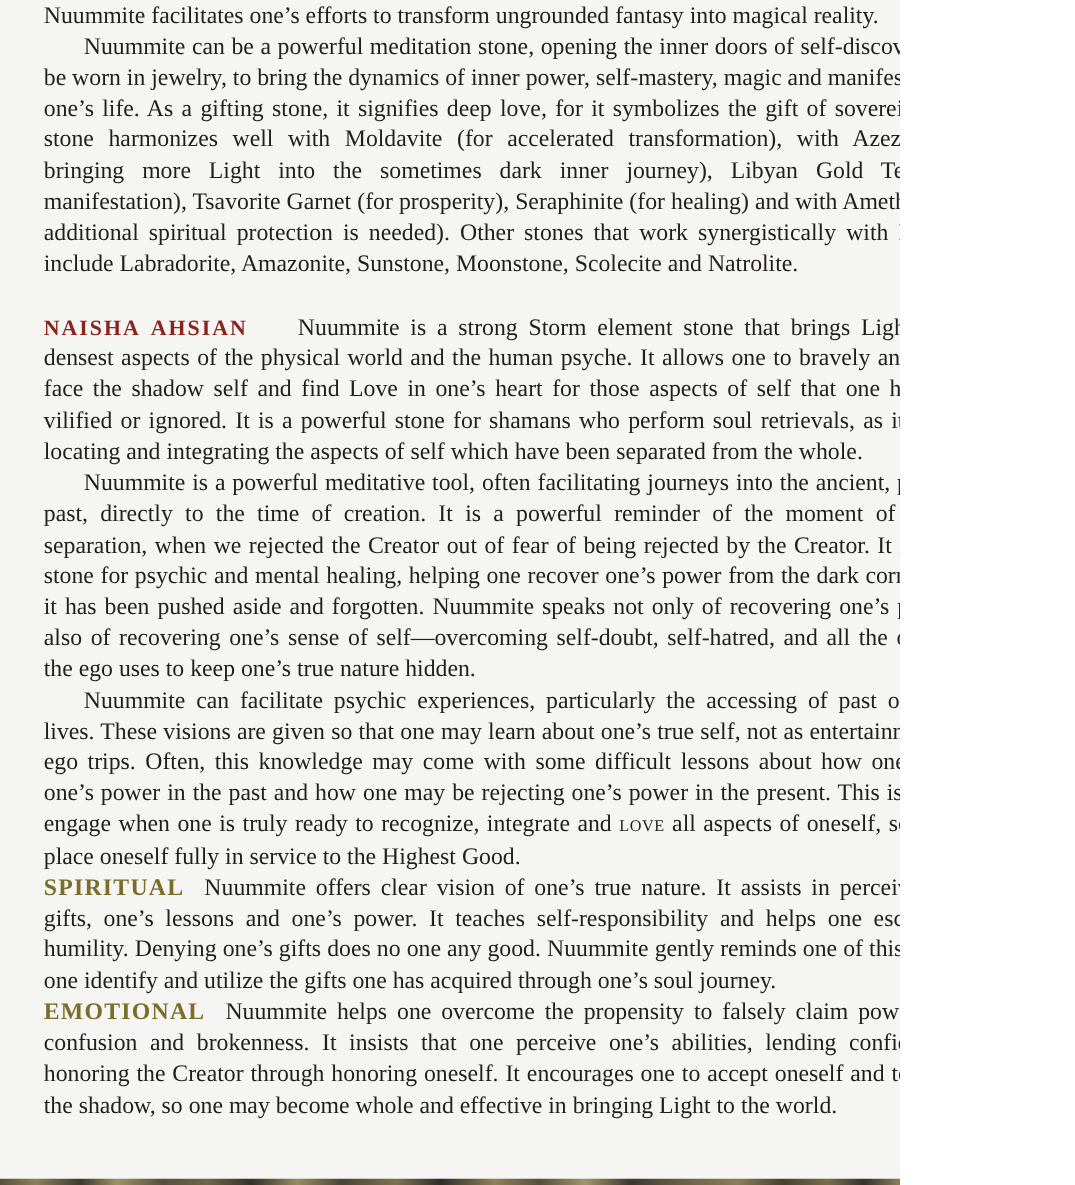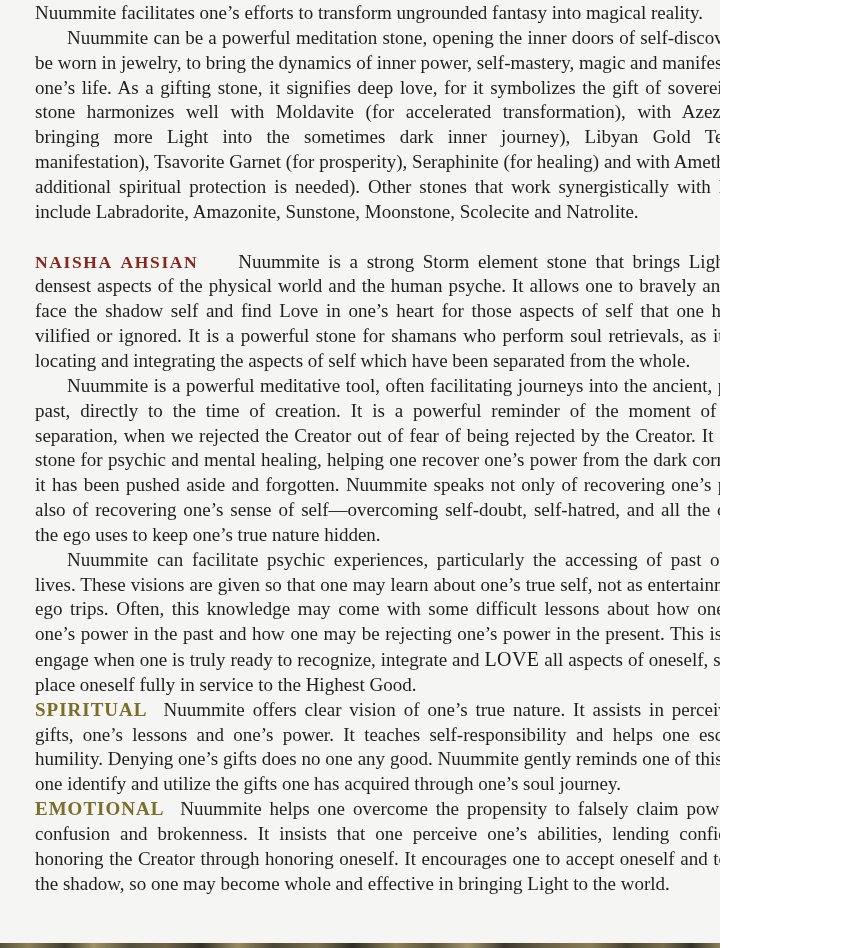--- a/index.html
+++ b/index.html
@@ -34,21 +34,21 @@
     font-size: 17.5px;
     margin-right: 40px;
   }
   .section-label {
     color: var(--section-label, #7a6e29);
     letter-spacing: 1px;
     font-size: 19px;
     margin-right: 16px;
   }
   .smallcaps {
-    font-size: 20px;
+    font-size: 13px;
     letter-spacing: 0.4px;
   }
   .photo-edge {
     position: absolute;
     left: 0;
     right: 0;
     bottom: 0;
     height: 5px;
     background: linear-gradient(90deg,
       #57503c 0%, #8c7f58 4%, #3d3a2e 9%, #a09264 13%, #55503f 18%,

